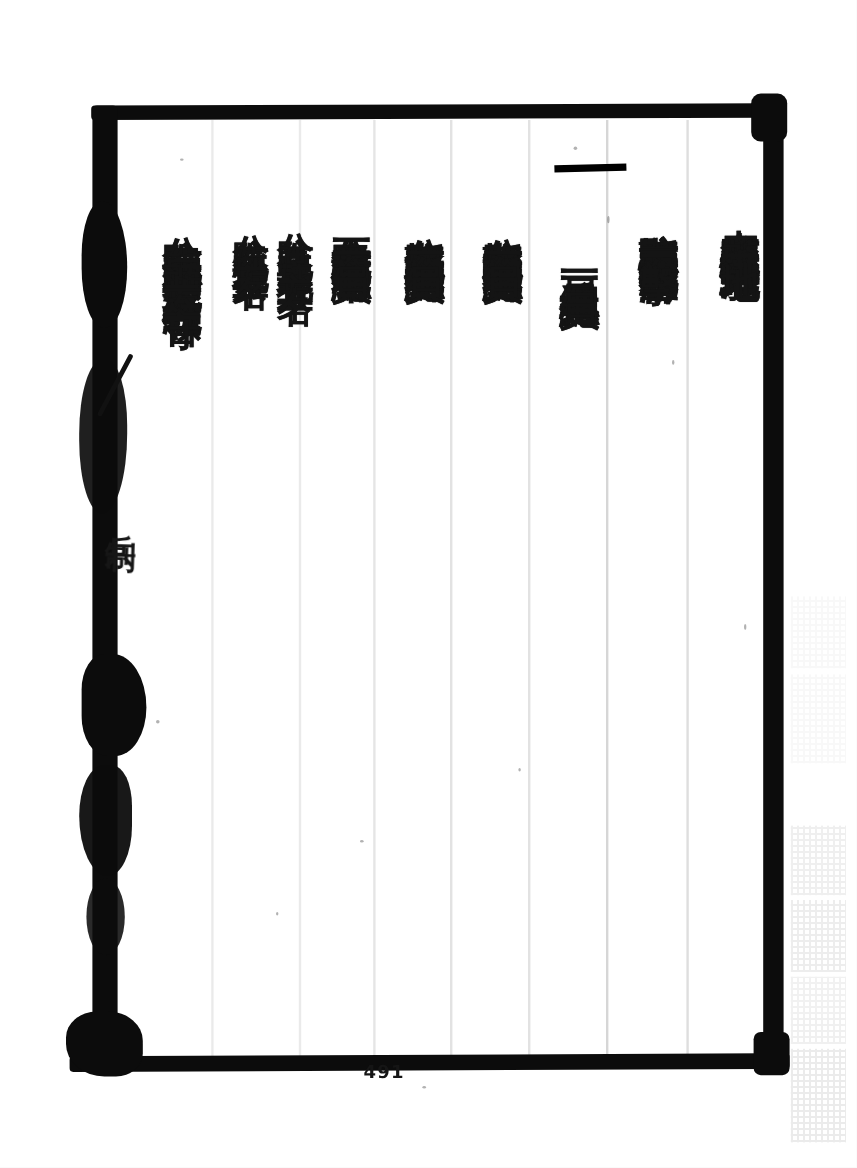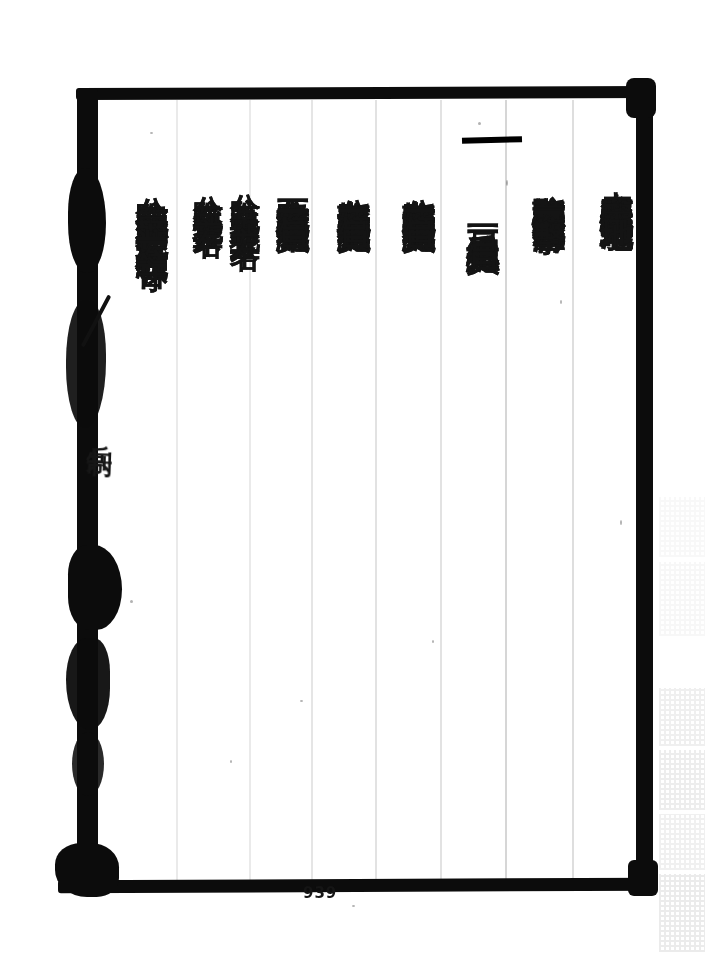--- a/index.html
+++ b/index.html
@@ -126,21 +126,21 @@
   <div class="col c3">員千總一員把總一員</div>
   <div class="col c4">分防鄞縣嶦崎地方兵八十名統領官把總一員</div>
   <div class="col c5">分防鄞縣鹽場地方兵八十名統領官把總一員</div>
   <div class="col c6">分防奉化楊村地方兵一百名統領官千總一員</div>
   <div class="col c7">分防奉化吳家埠地方兵五十名</div>
   <div class="col c8">分防奉化松嶴地方兵五十名</div>
   <div class="col c9">分防奉化縣所屬湖頭渡北岸兵三百名統領官守</div>
 
   <div class="spine-label">兵制</div>
 
-  <div class="pagenum">939</div>
+  <div class="pagenum">491</div>
 
   <div class="speck" style="left:150px;top:132px;width:3px;height:2px;"></div>
   <div class="speck" style="left:478px;top:122px;width:3px;height:3px;"></div>
   <div class="speck" style="left:560px;top:300px;width:2px;height:4px;"></div>
   <div class="speck" style="left:620px;top:520px;width:2px;height:5px;"></div>
   <div class="speck" style="left:300px;top:700px;width:3px;height:2px;"></div>
   <div class="speck" style="left:230px;top:760px;width:2px;height:3px;"></div>
   <div class="speck" style="left:432px;top:640px;width:2px;height:3px;"></div>
   <div class="speck" style="left:506px;top:180px;width:2px;height:6px;"></div>
   <div class="speck" style="left:130px;top:600px;width:3px;height:3px;"></div>

